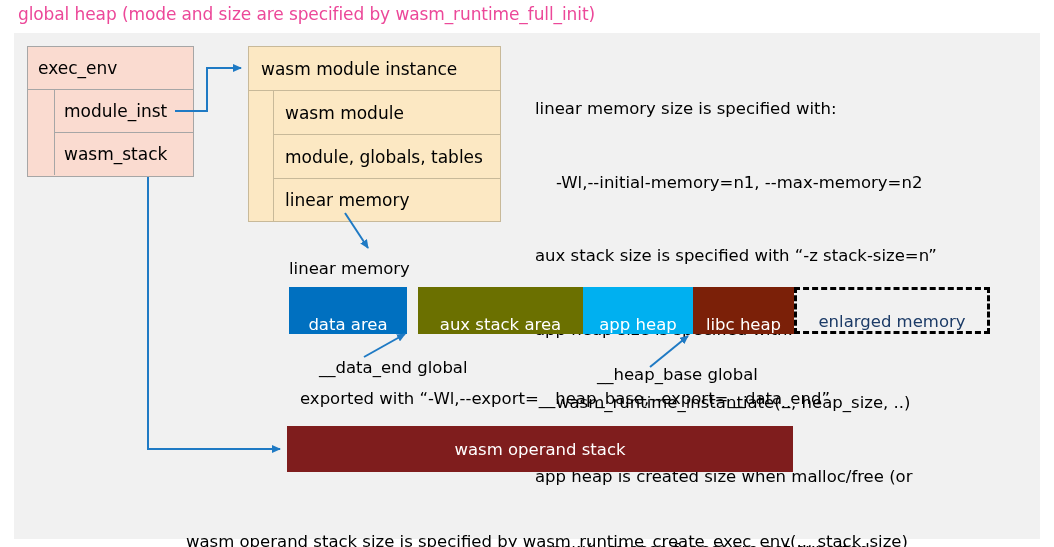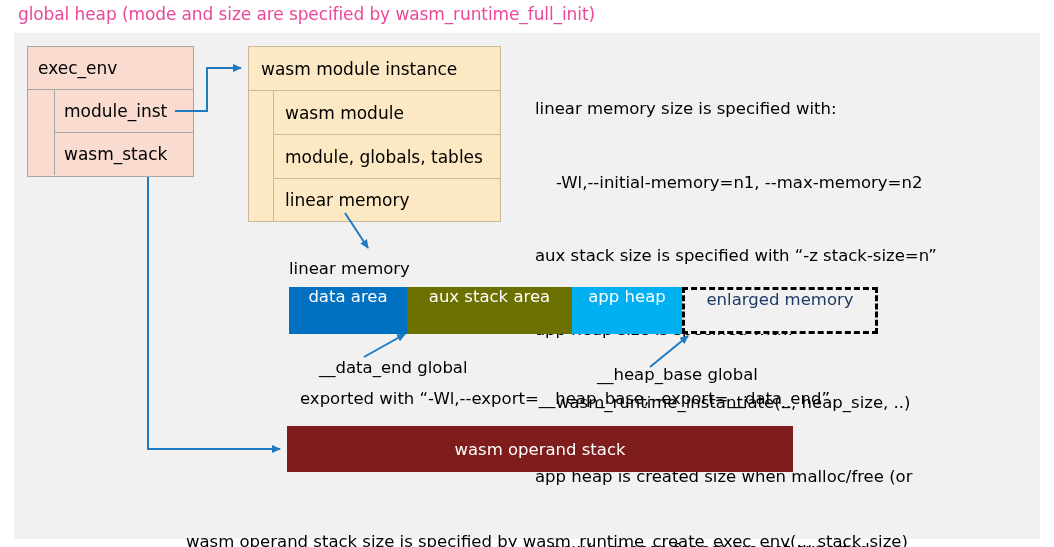--- a/index.html
+++ b/index.html
@@ -98,21 +98,21 @@
 
   
   #membar {
     position: absolute;
     left: 289px; top: 287px; height: 47px;
     display: flex;
   }
   .seg {
     box-sizing: border-box;
     display: flex;
-    align-items: flex-start;
+    align-items: flex-end;
     justify-content: center;
     font-size: 16.5px;
     color: #ffffff;
     white-space: nowrap;
     height: 47px;
   }
   .seg.dashed {
     border: 3px dashed #000000;
     background: #f1f1f1;
     color: #1b3a66;
@@ -180,25 +180,28 @@
     <div>    wasm_runtime_instantiate(.., heap_size, ..)</div>
     <div>app heap is created size when malloc/free (or</div>
     <div>__new/__release for as) are not exported</div>
   </div>
 
   <div class="txt" id="memlabel">linear memory</div>
   <div id="membar">
     <div class="seg" style="width: 118px; background: rgb(0, 112, 192);">
       <span>data area</span>
     </div>
-    <div class="seg" style="width: 165px; background: rgb(107, 112, 0);">
+    <div class="seg" style="width: 165px; background: rgb(107, 112, 0); margin-left: 11px;">
       <span>aux stack area</span>
     </div>
     <div class="seg" style="width: 110px; background: rgb(0, 176, 240);">
       <span>app heap</span>
+    </div>
+    <div class="seg" style="width: 101px; background: rgb(123, 32, 8);">
+      <span>libc heap</span>
     </div>
     <div class="seg dashed" style="width: 196px;">
       <span>enlarged memory</span>
     </div>
   </div>
 
   <div class="txt" style="left:319px; top:356px;">__data_end global</div>
   <div class="txt" style="left:597px; top:363px;">__heap_base global</div>
   <div class="txt" style="left:300px; top:387px;">exported with “-Wl,--export=__heap_base,--export=__data_end”</div>
 

